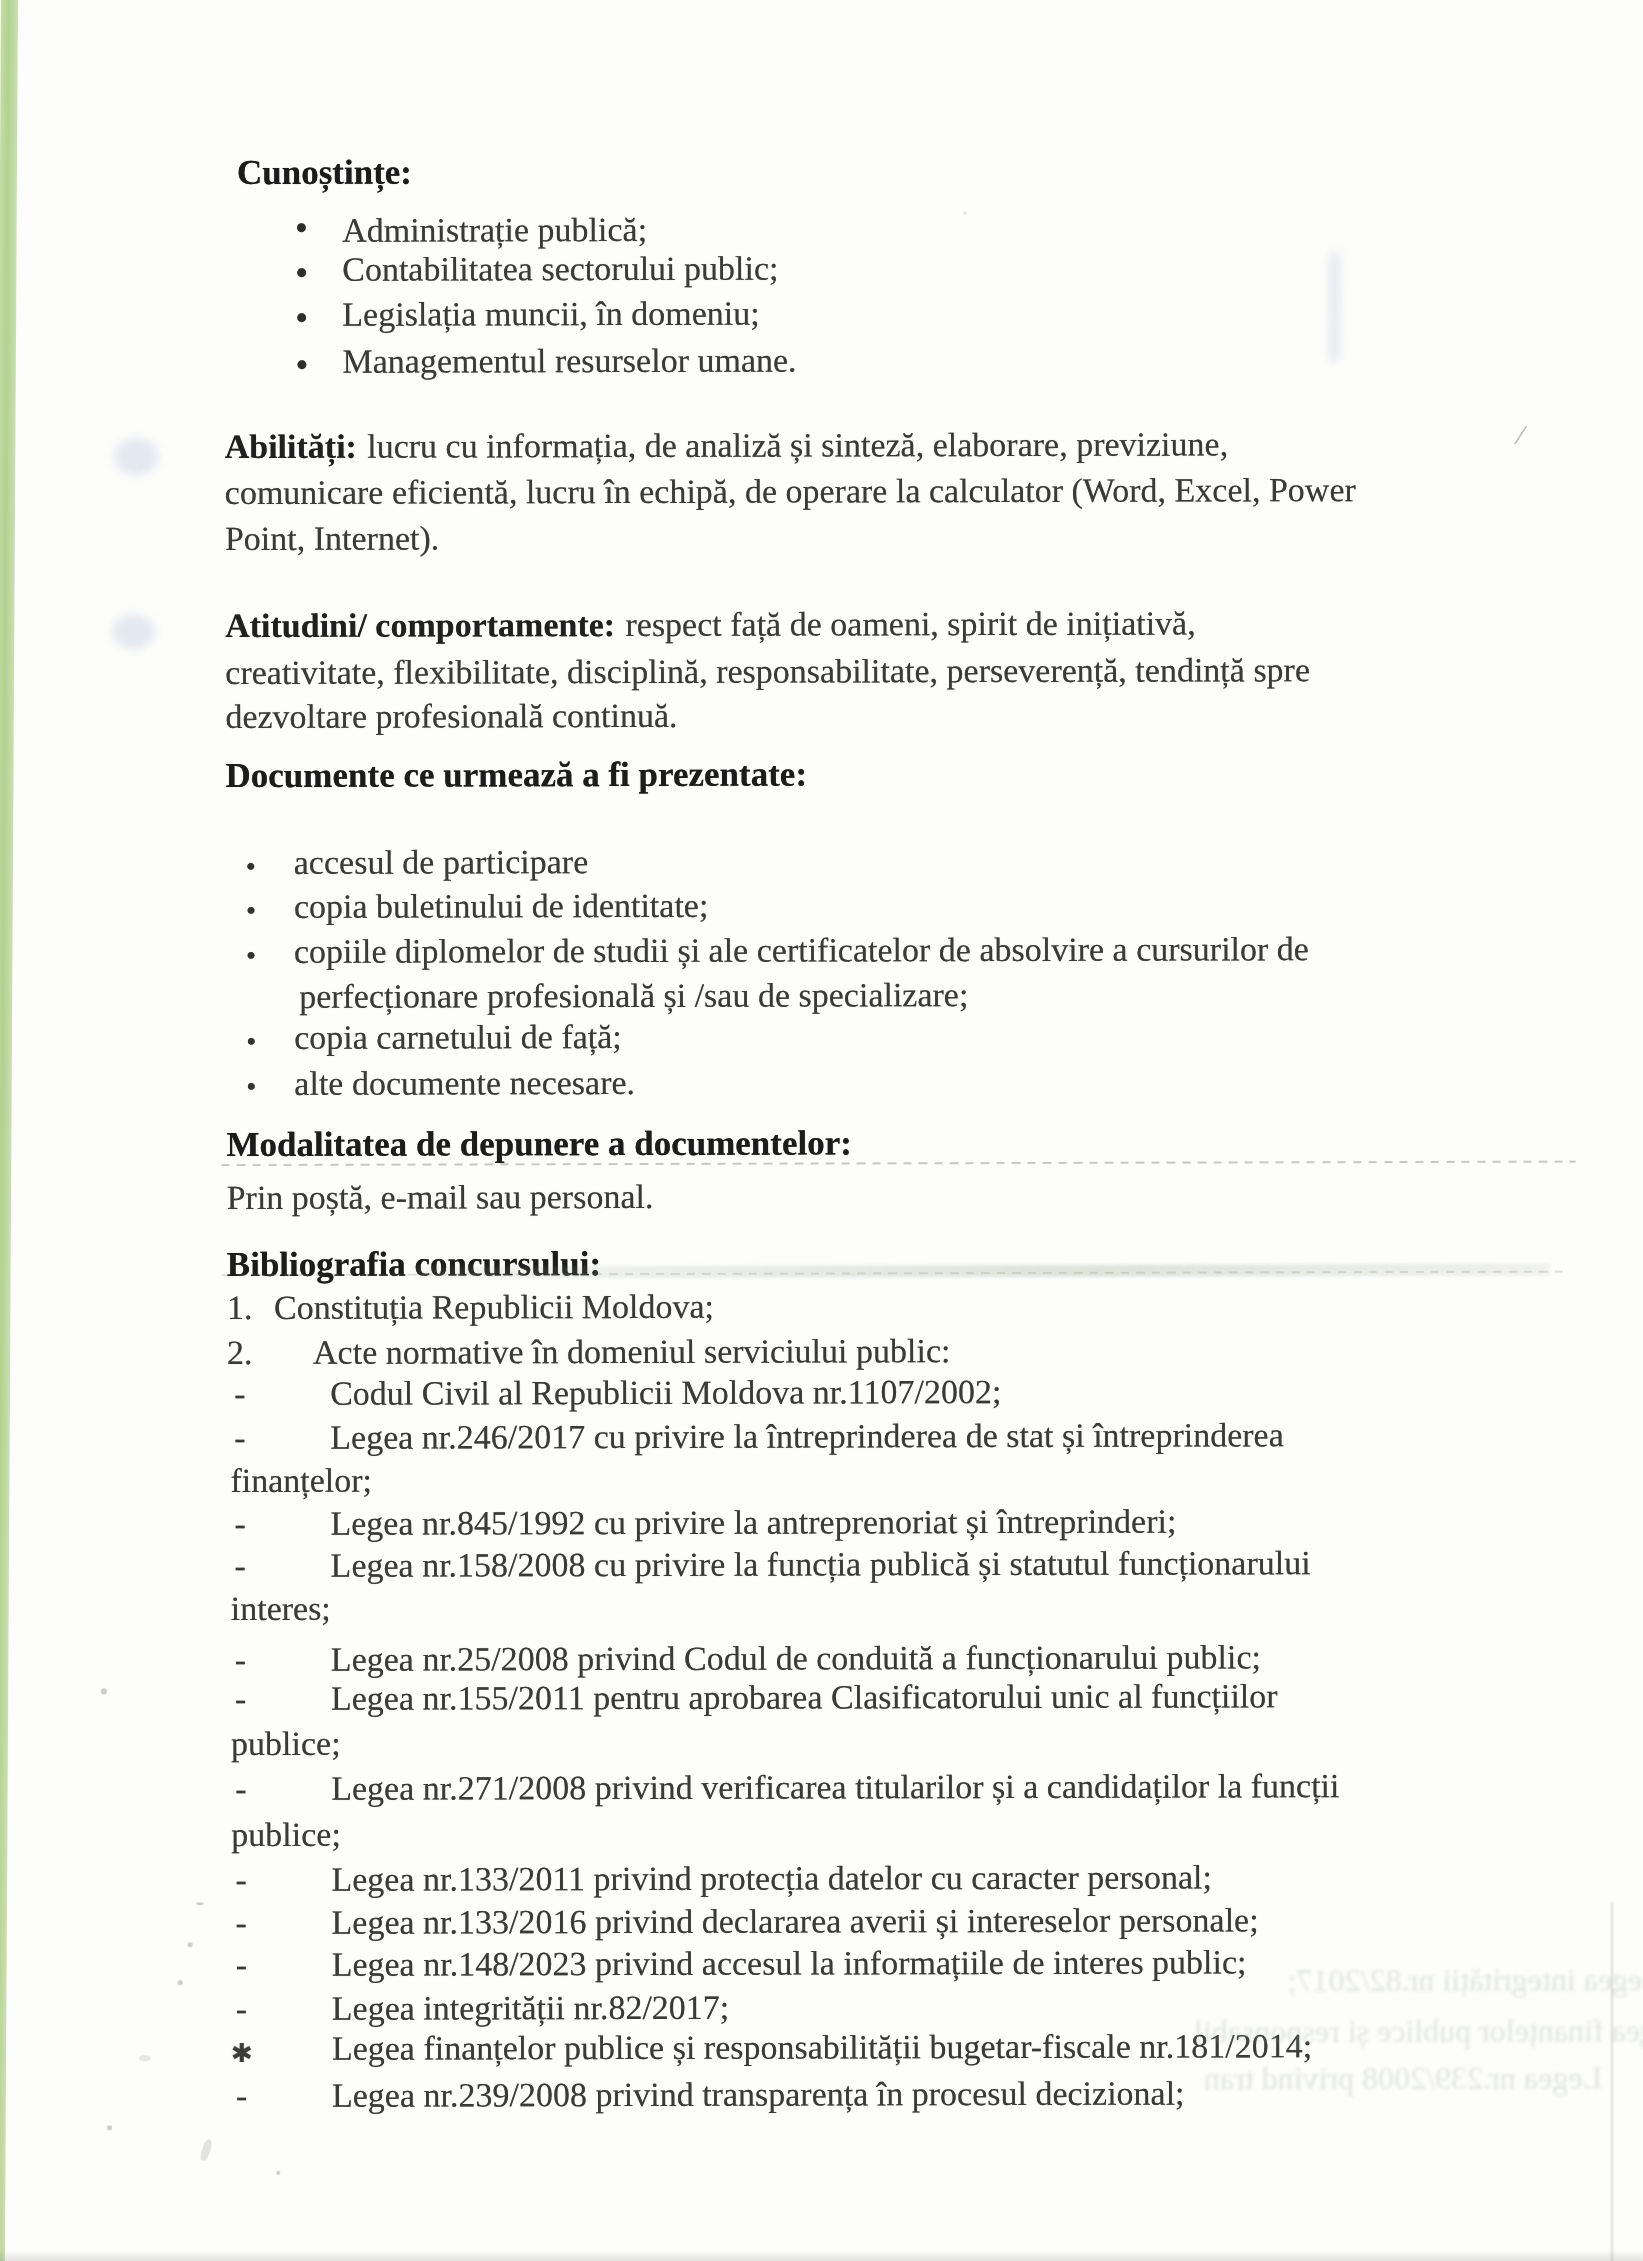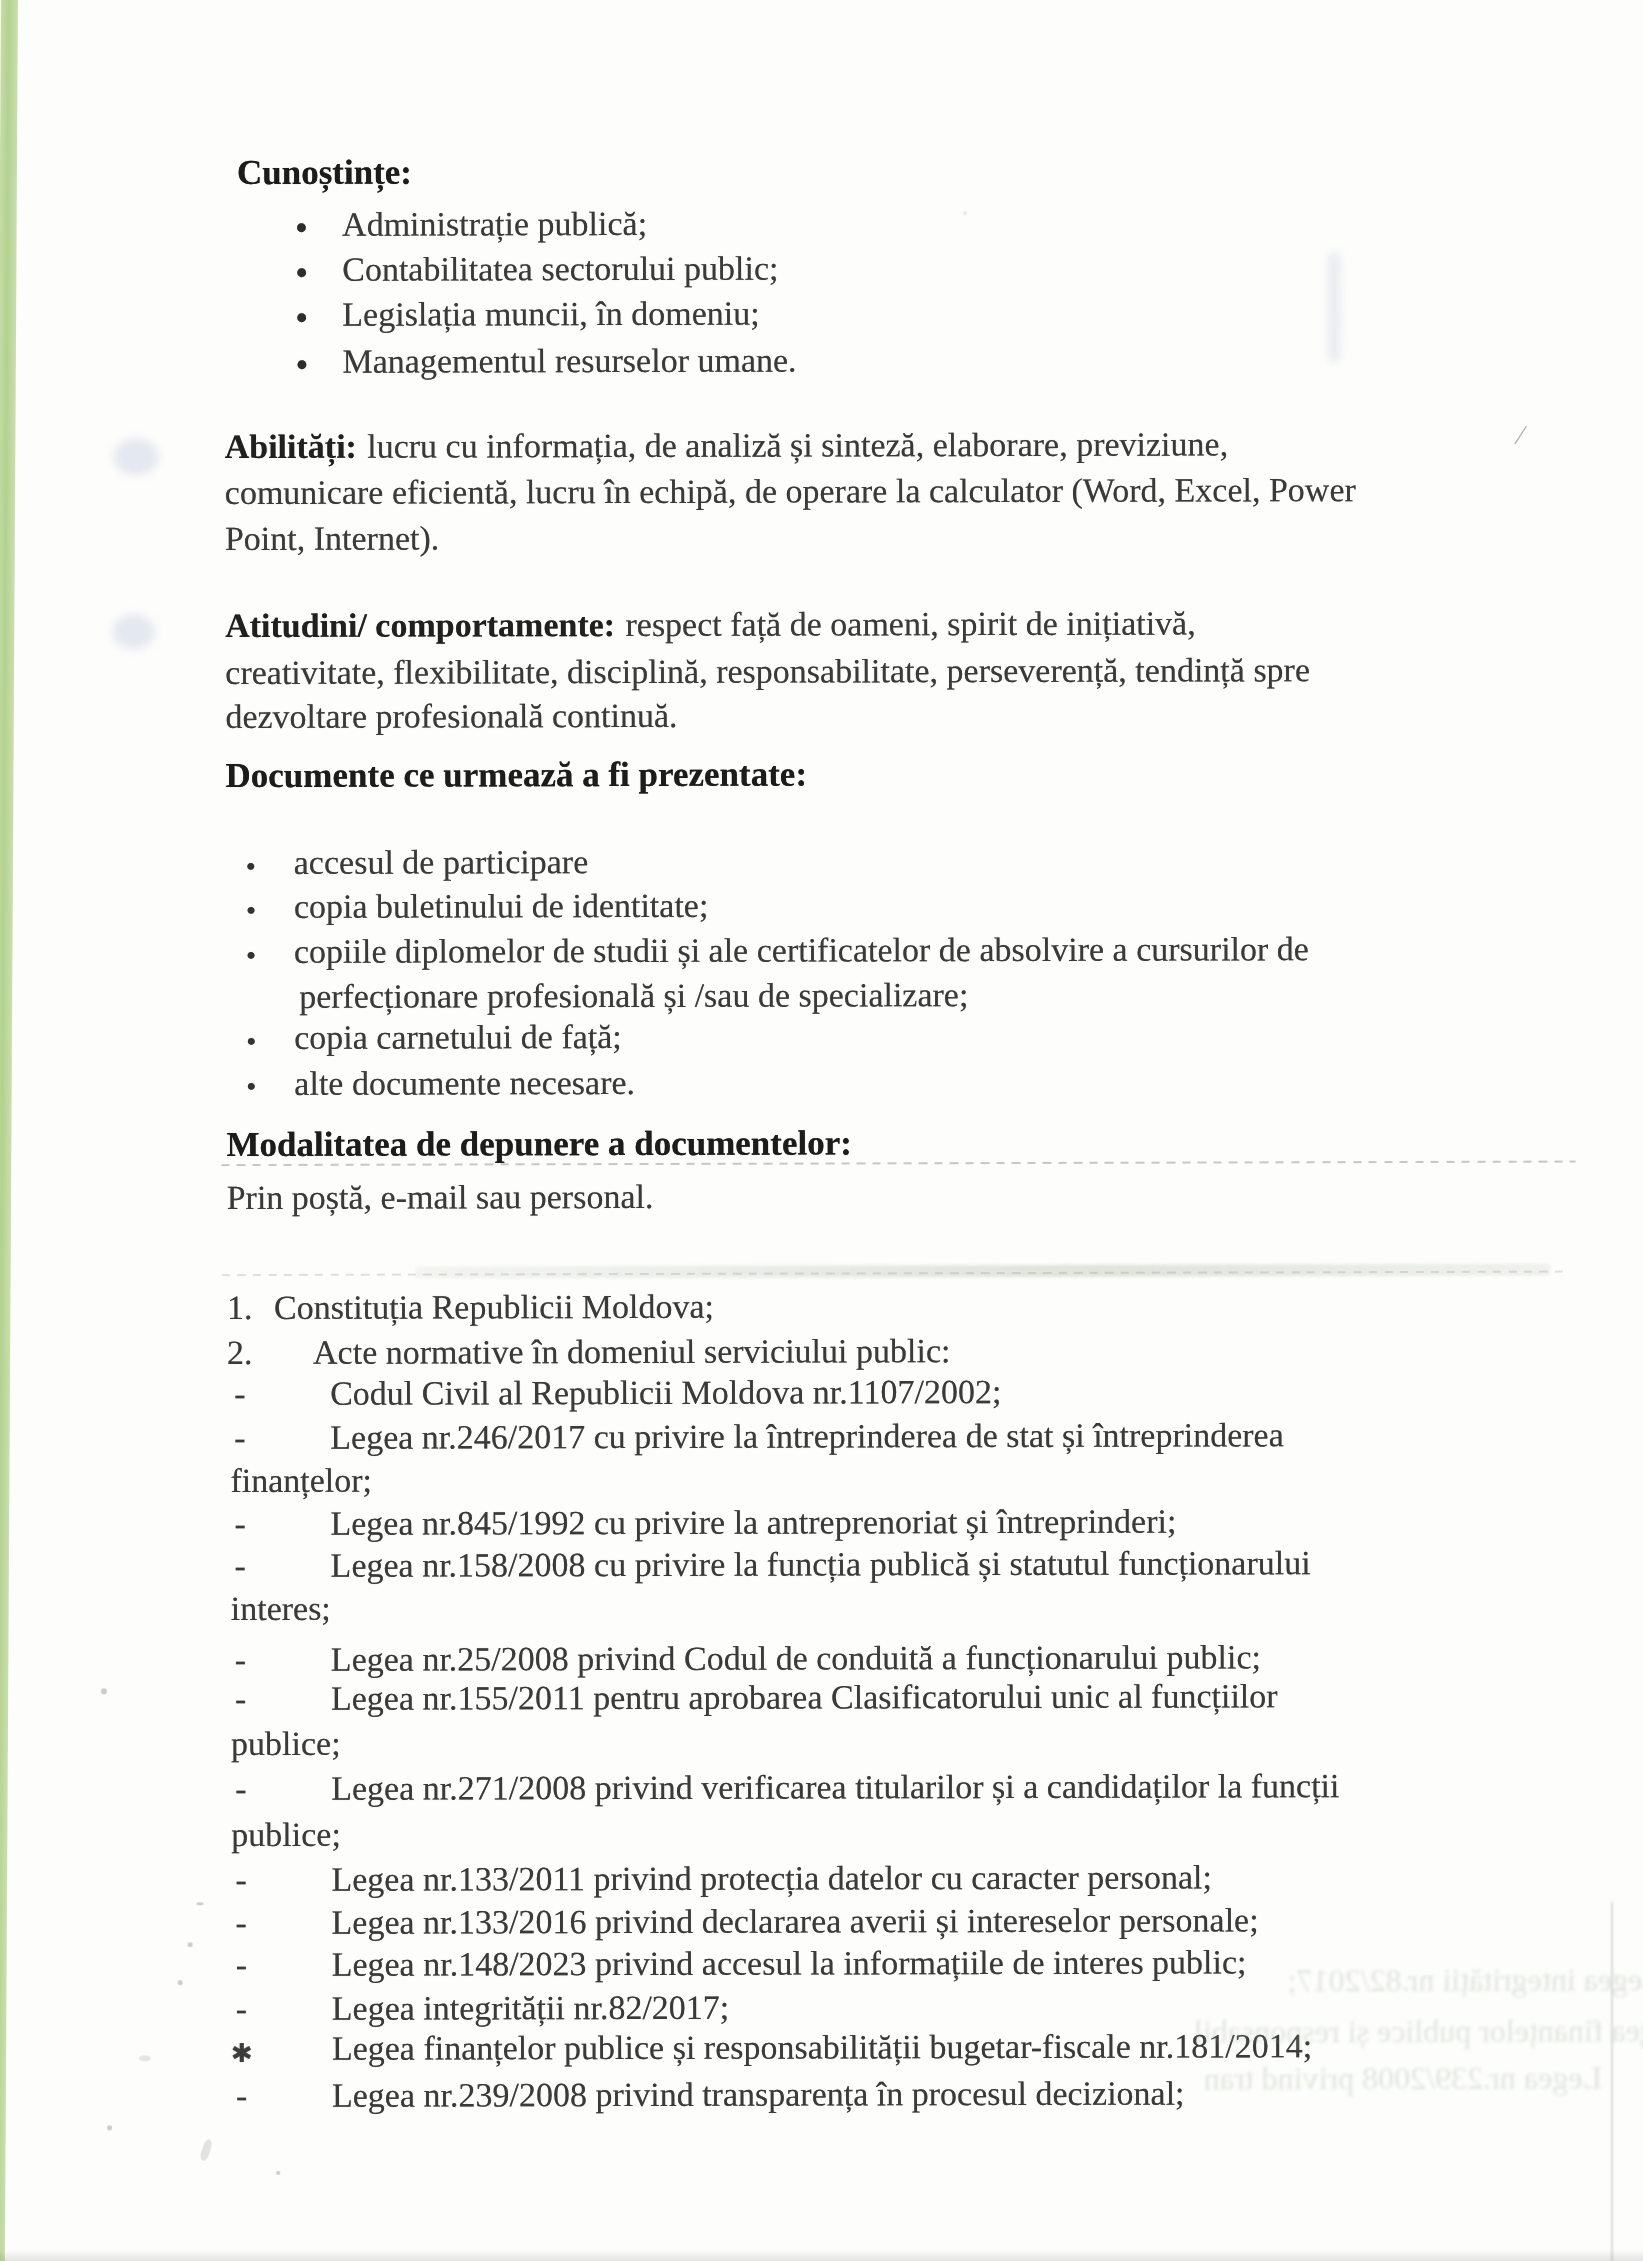--- a/index.html
+++ b/index.html
@@ -34,21 +34,21 @@
 </style>
 </head>
 <body>
 
 <div class="page">
   <div class="scan">
 
     <div class="ln hd" style="top:153px;left:237px">Cunoștințe:</div>
 
     <div class="ln dot" style="top:208px;left:295px">•</div>
-    <div class="ln" style="top:205px;left:342px">Administrație publică;</div>
+    <div class="ln" style="top:211px;left:342px">Administrație publică;</div>
 
     <div class="ln dot" style="top:253px;left:295px">•</div>
     <div class="ln" style="top:250px;left:342px">Contabilitatea sectorului public;</div>
 
     <div class="ln dot" style="top:298px;left:295px">•</div>
     <div class="ln" style="top:295px;left:342px">Legislația muncii, în domeniu;</div>
 
     <div class="ln dot" style="top:345px;left:295px">•</div>
     <div class="ln" style="top:342px;left:342px">Managementul resurselor umane.</div>
 
@@ -79,20 +79,21 @@
     <div class="ln dot2" style="top:1022px;left:244px">•</div>
     <div class="ln" style="top:1018px;left:292px">copia carnetului de față;</div>
 
     <div class="ln dot2" style="top:1067px;left:244px">•</div>
     <div class="ln" style="top:1064px;left:292px">alte documente necesare.</div>
 
     <div class="ln hd" style="top:1125px;left:224px">Modalitatea de depunere a documentelor:</div>
     <div class="dotline" style="top:1164px;left:219px;width:1354px"></div>
     <div class="ln" style="top:1178px;left:224px">Prin poștă, e-mail sau personal.</div>
 
+    <div class="ln hd" style="top:1245px;left:224px">Bibliografia concursului:</div>
     <div class="dotline" style="top:1274px;left:219px;width:1347px;opacity:.55"></div>
     <div class="smear" style="top:1267px;left:413px;width:1134px;height:11.6px;background:linear-gradient(90deg,rgba(160,170,150,.10),rgba(140,155,130,.26) 60%,rgba(150,160,140,.12))"></div>
 
     <div class="ln" style="top:1288px;left:224px">
       <span>1.</span>
     </div>
     <div class="ln" style="top:1288px;left:271px">Constituția Republicii Moldova;</div>
 
     <div class="ln" style="top:1333px;left:224px">
       <span>2.</span>

